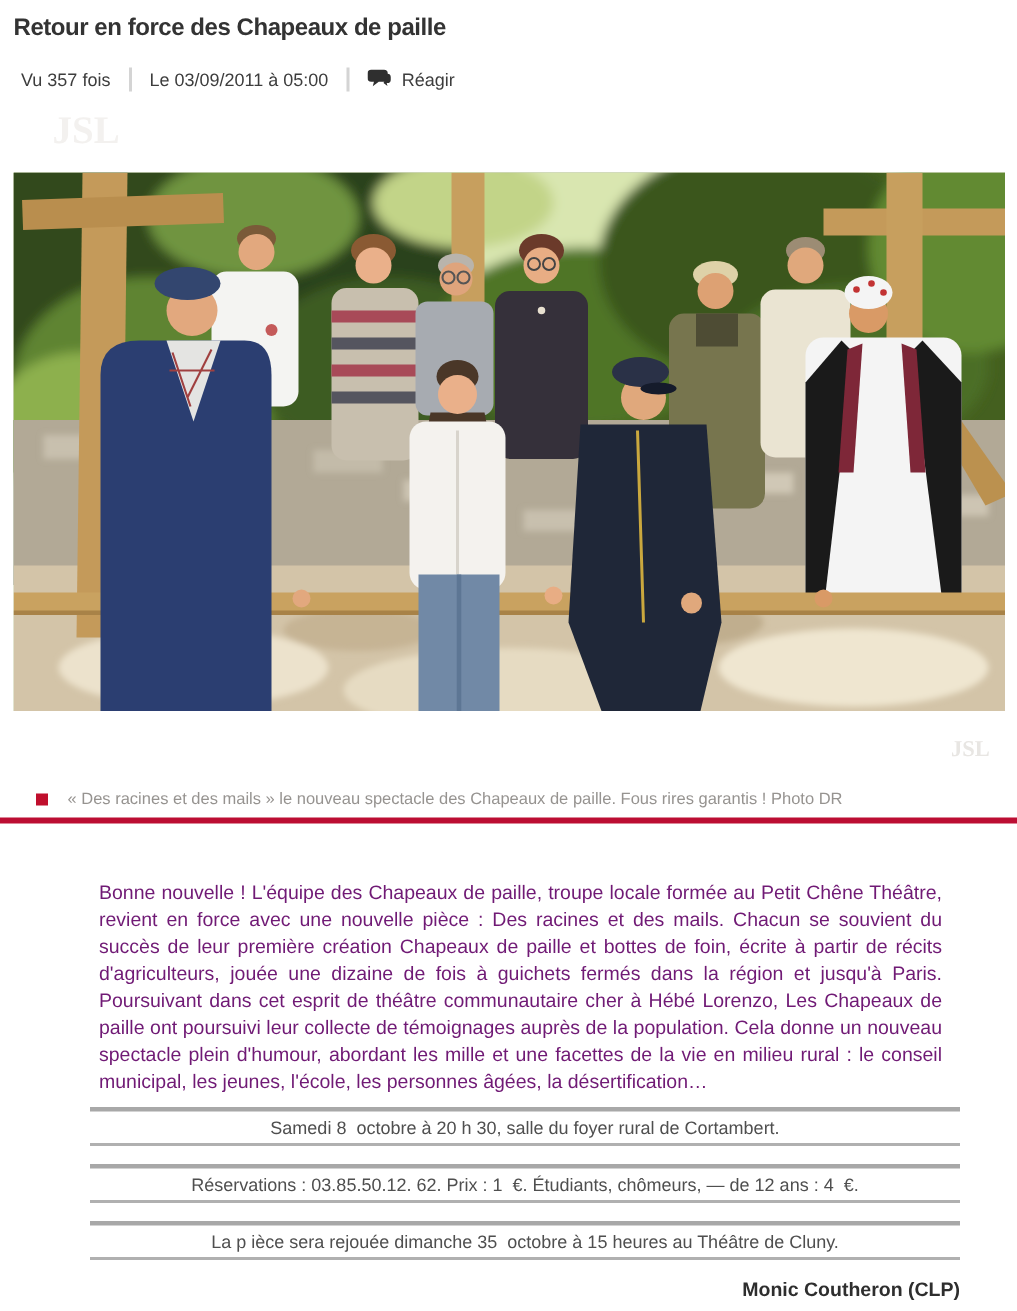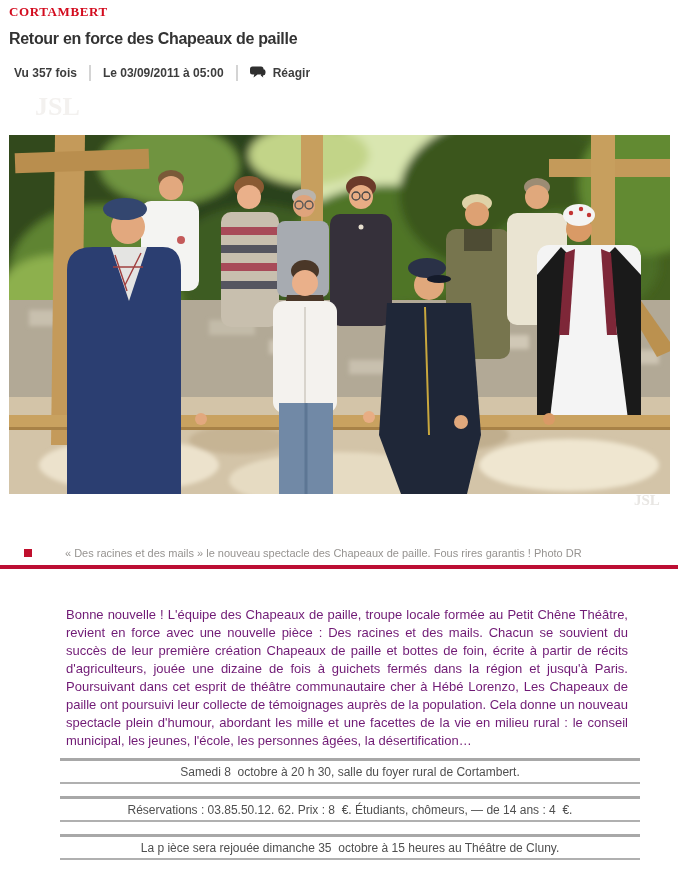--- a/index.html
+++ b/index.html
@@ -32,21 +32,21 @@
     font-weight:bold;
   }
 
   
   .meta-row {
     margin-top:10px;
     padding-left:5px;
     display:flex;
     align-items:center;
     font-size:12px;
-    font-weight:bold;
+    font-weight:normal;
     color:#3d3d3d;
     height:20px;
   }
   .meta-divider {
     width:2px; height:16px;
     background:#d4d4d4;
     margin:0 12px;
   }
   .react-link { display:flex; align-items:flex-start; cursor:pointer; }
   .react-link svg { margin-right:7px; display:block; }
@@ -80,21 +80,20 @@
     font-weight:bold;
     font-size:15px;
     color:#e8e6e3;
   }
 
   
   .caption-row {
     margin-top:53px;
     display:flex;
     align-items:center;
-    gap:20px;
   }
   .caption-bullet {
     width:8px; height:8px;
     background:#c00f2d;
     margin-left:15px;
     flex:0 0 auto;
   }
   .caption-text {
     margin-left:13px;
     font-size:11px;
@@ -138,21 +137,20 @@
     font-weight:bold;
     color:#2e2e2e;
   }
 </style>
 </head>
 <body>
 
 <div class="page">
   <div class="content">
 
-    <div class="category">CORTAMBERT</div>
 
     <h1 class="headline">Retour en force des Chapeaux de paille</h1>
 
     <div class="meta-row">
       <span>Vu 357 fois</span>
       <span class="meta-divider"></span>
       <span>Le 03/09/2011 à 05:00</span>
       <span class="meta-divider"></span>
       <span class="react-link">
         <svg width="16" height="14" viewBox="0 0 16 14">
@@ -310,21 +308,21 @@
       <span class="caption-bullet"></span>
       <span class="caption-text">« Des racines et des mails » le nouveau spectacle des Chapeaux de paille. Fous rires garantis ! Photo DR</span>
     </div>
 
     <div class="red-rule"></div>
 
     <p class="body-text">Bonne nouvelle ! L'équipe des Chapeaux de paille, troupe locale formée au Petit Chêne Théâtre, revient en force avec une nouvelle pièce : Des racines et des mails. Chacun se souvient du succès de leur première création Chapeaux de paille et bottes de foin, écrite à partir de récits d'agriculteurs, jouée une dizaine de fois à guichets fermés dans la région et jusqu'à Paris. Poursuivant dans cet esprit de théâtre communautaire cher à Hébé Lorenzo, Les Chapeaux de paille ont poursuivi leur collecte de témoignages auprès de la population. Cela donne un nouveau spectacle plein d'humour, abordant les mille et une facettes de la vie en milieu rural : le conseil municipal, les jeunes, l'école, les personnes âgées, la désertification…</p>
 
     <div class="info-rows">
       <div class="info-row">Samedi 8  octobre à 20 h 30, salle du foyer rural de Cortambert.</div>
-      <div class="info-row">Réservations : 03.85.50.12. 62. Prix : 8  €. Étudiants, chômeurs, — de 14 ans : 4  €.</div>
+      <div class="info-row">Réservations : 03.85.50.12. 62. Prix : 1  €. Étudiants, chômeurs, — de 12 ans : 4  €.</div>
       <div class="info-row">La p ièce sera rejouée dimanche 35  octobre à 15 heures au Théâtre de Cluny.</div>
     </div>
 
     <div class="author">Monic Coutheron (CLP)</div>
 
   </div>
 
   <div class="photo-watermark">JSL</div>
 </div>
 

